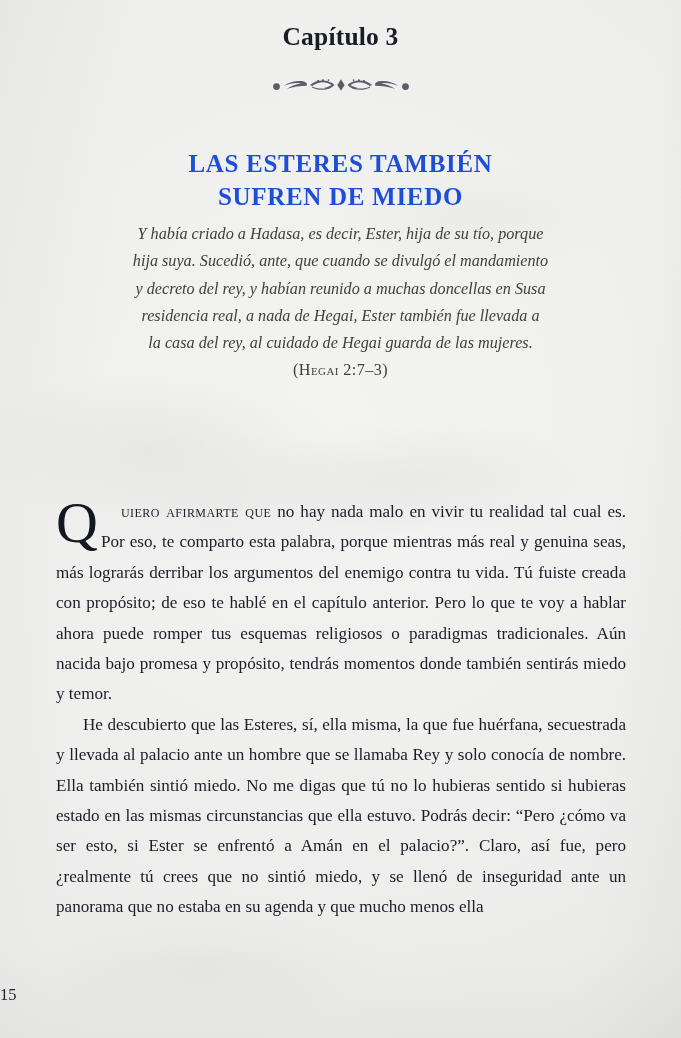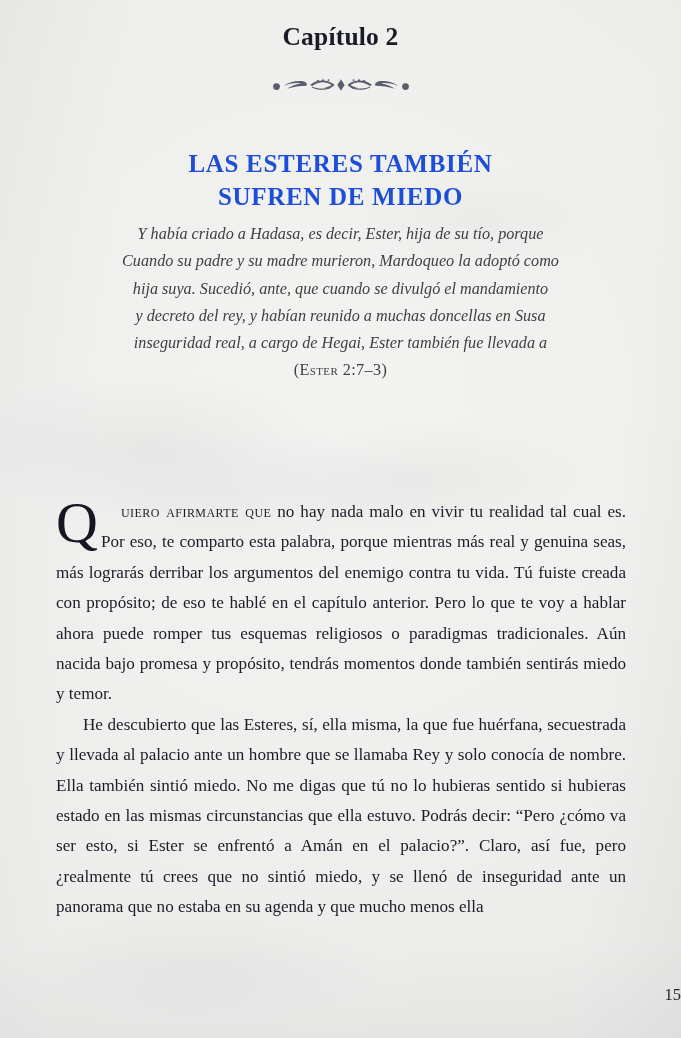--- a/index.html
+++ b/index.html
@@ -143,33 +143,33 @@
     letter-spacing: 0.45px;
     margin-left: 20px;
   }
 
   
   .folio {
     position: absolute;
     top: 985px;
     left: 0;
     width: 681px;
-    text-align: right;
+    text-align: left;
     font-size: 16.5px;
     color: #22242f;
   }
 </style>
 </head>
 <body>
 
 <div class="paper"></div>
 
 <div class="page">
 
-  <div class="chapter-label">Capítulo 2</div>
+  <div class="chapter-label">Capítulo 3</div>
 
   <div class="ornament">
     <svg width="142" height="18" viewBox="0 0 142 18" aria-hidden="true">
       <g fill="#5a5d6b">
 
         <path d="M71 3.2 L74.6 9 L71 14.8 L67.4 9 Z"></path>
 
         <path d="M64.5 9 c-3 -3.4 -7.2 -4.4 -10.6 -3 c3 0.5 5.6 1.6 7.6 3 c-2 1.4 -4.6 2.5 -7.6 3 c3.4 1.4 7.6 0.4 10.6 -3 Z"></path>
         <path d="M77.5 9 c3 -3.4 7.2 -4.4 10.6 -3 c-3 0.5 -5.6 1.6 -7.6 3 c2 1.4 4.6 2.5 7.6 3 c-3.4 1.4 -7.6 0.4 -10.6 -3 Z"></path>
 
@@ -194,25 +194,25 @@
     </svg>
   </div>
 
   <h1 class="title">
     <span class="tline">LAS ESTERES TAMBIÉN</span>
     <span class="tline">SUFREN DE MIEDO</span>
   </h1>
 
   <div class="epigraph">
     <span class="eline">Y había criado a Hadasa, es decir, Ester, hija de su tío, porque</span>
-    <span class="eline">Cuando su padre y su madre murieron, Mardoqueo la adoptó como</span>
     <span class="eline">hija suya. Sucedió, ante, que cuando se divulgó el mandamiento</span>
     <span class="eline">y decreto del rey, y habían reunido a muchas doncellas en Susa</span>
-    <span class="eline">inseguridad real, a cargo de Hegai, Ester también fue llevada a</span>
-    <span class="citation"><span>(</span><span>Ester</span><span class="num"> 2:7–3</span><span>)</span></span>
+    <span class="eline">residencia real, a nada de Hegai, Ester también fue llevada a</span>
+    <span class="eline">la casa del rey, al cuidado de Hegai guarda de las mujeres.</span>
+    <span class="citation"><span>(</span><span>Hegai</span><span class="num"> 2:7–3</span><span>)</span></span>
   </div>
 
   <div class="body-text">
     <p class="para"><span class="dropcap">Q</span><span class="smallcaps">uiero afirmarte que</span><span> no hay nada malo en vivir tu realidad tal cual es. Por eso, te comparto esta palabra, porque mientras más real y genuina seas, más lograrás derribar los argumentos del enemigo contra tu vida. Tú fuiste creada con propósito; de eso te hablé en el capítulo anterior. Pero lo que te voy a hablar ahora puede romper tus esquemas religiosos o paradigmas tradicionales. Aún nacida bajo promesa y propósito, tendrás momentos donde también sentirás miedo y temor.</span></p>
 
     <p class="para">He descubierto que las Esteres, sí, ella misma, la que fue huérfana, secuestrada y llevada al palacio ante un hombre que se llamaba Rey y solo conocía de nombre. Ella también sintió miedo. No me digas que tú no lo hubieras sentido si hubieras estado en las mismas circunstancias que ella estuvo. Podrás decir: “Pero ¿cómo va ser esto, si Ester se enfrentó a Amán en el palacio?”. Claro, así fue, pero ¿realmente tú crees que no sintió miedo, y se llenó de inseguridad ante un panorama que no estaba en su agenda y que mucho menos ella</p>
   </div>
 
   <div class="folio">15</div>
 

